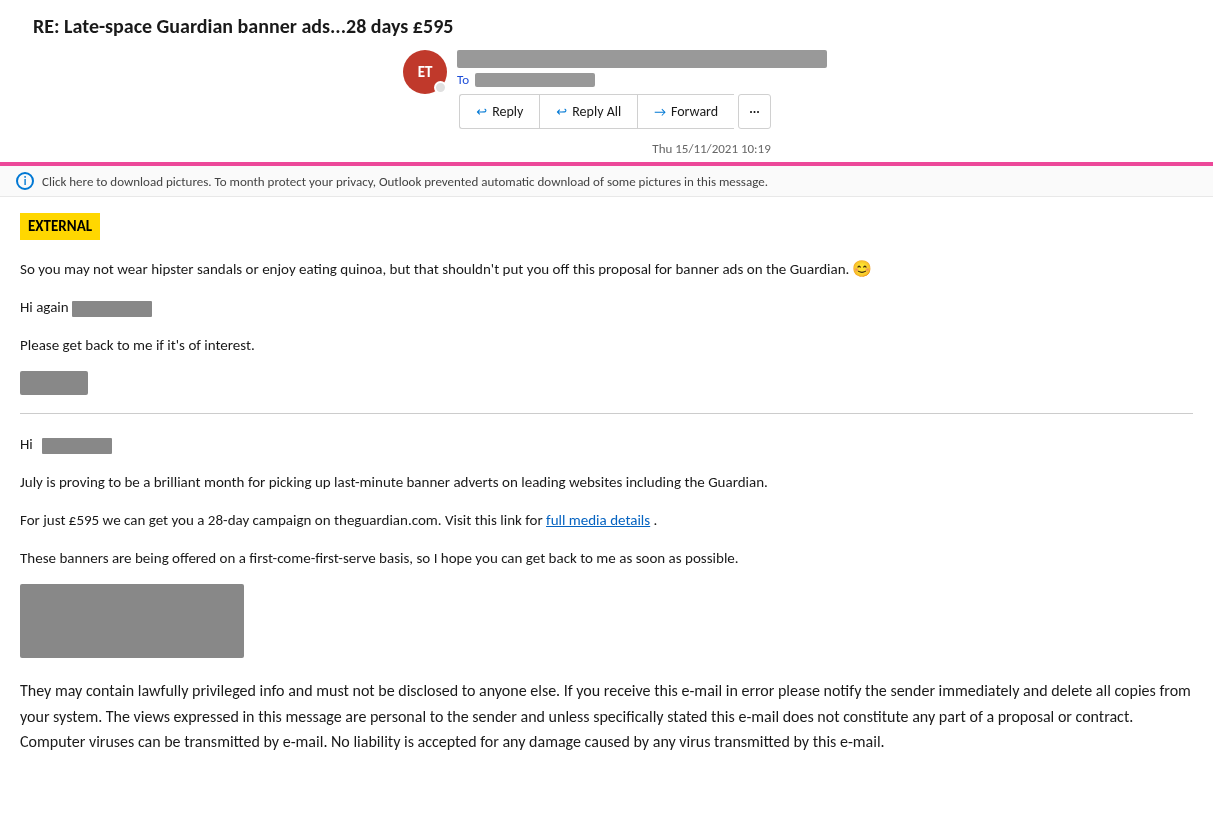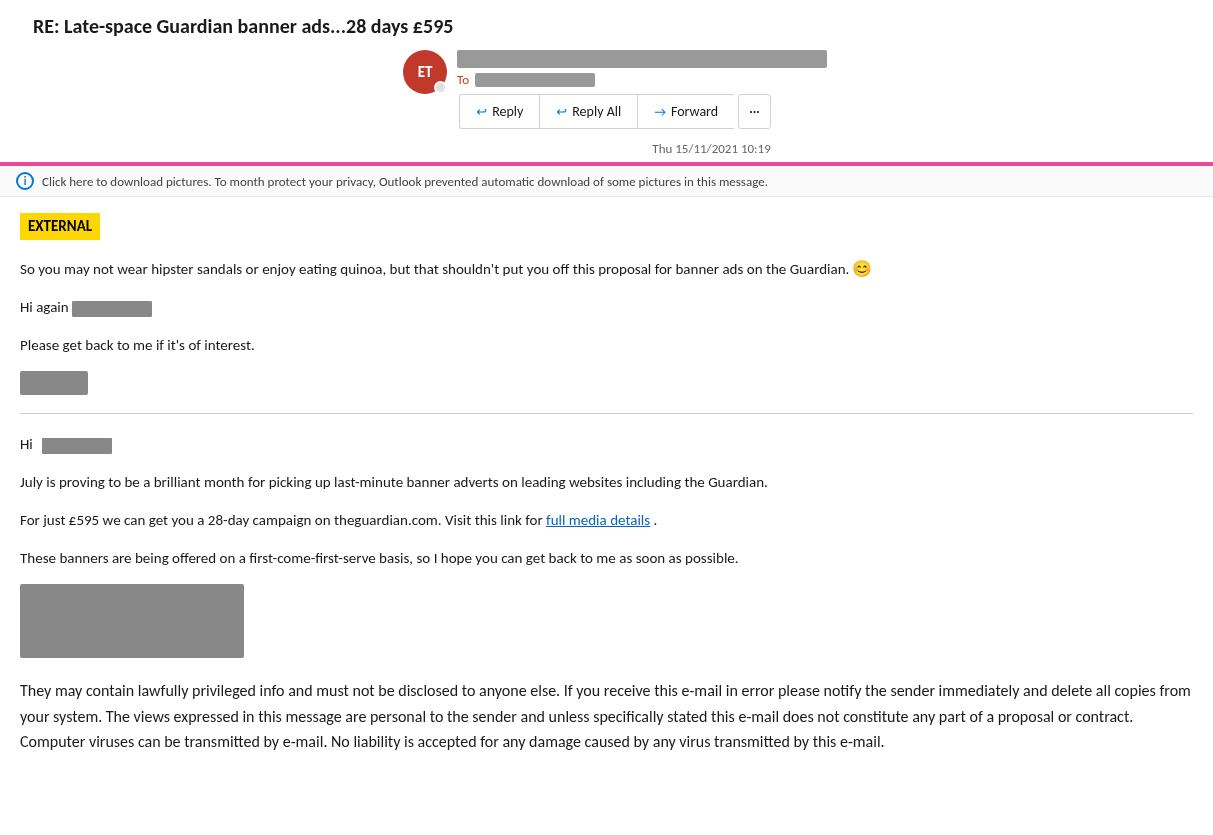--- a/index.html
+++ b/index.html
@@ -83,21 +83,21 @@
     }
 
     .to-row {
       display: flex;
       align-items: center;
       gap: 6px;
     }
 
     .to-label {
       font-size: 13px;
-      color: #c2410c;
+      color: #1d4ed8;
     }
 
     .recipient-block {
       width: 120px;
       height: 14px;
       background: #999;
       border-radius: 2px;
     }
 
     

